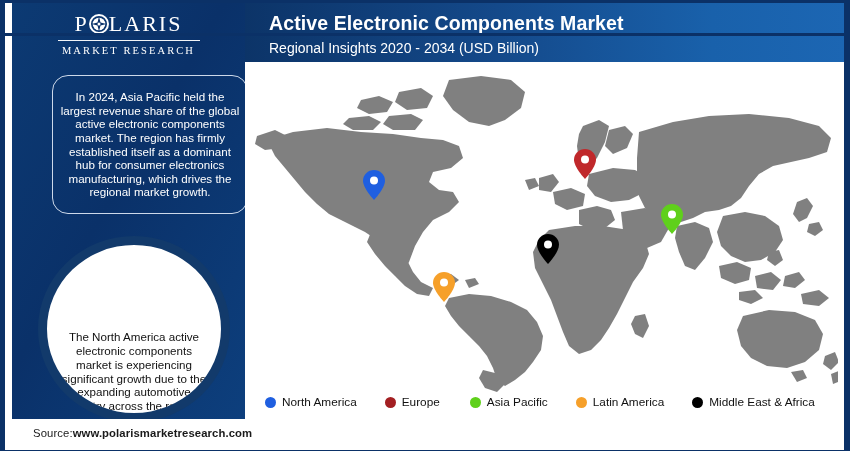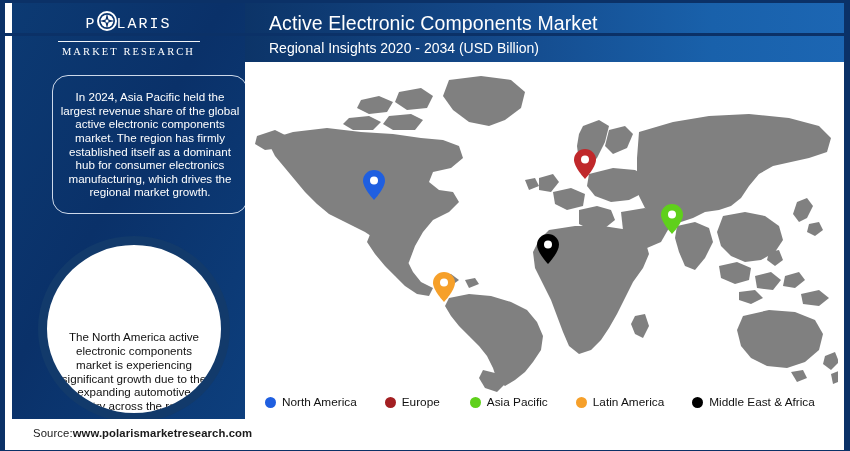--- a/index.html
+++ b/index.html
@@ -24,22 +24,22 @@
     position: absolute;
     left: 7px; top: 0px;
     width: 233px; height: 416px;
     background: linear-gradient(120deg, #0c3a73 0%, #0a3169 45%, #0d3f7d 100%);
   }
   #logo-block {
     position: absolute; left: 0; top: 8px; width: 233px;
     text-align: center; color: #ffffff;
   }
   .logo-word {
-    font-family: Liberation Mono, monospace;
-    font-size: 15px; letter-spacing: 2px; font-weight: 400;
+    font-family: Liberation Serif, serif;
+    font-size: 22px; letter-spacing: 2px; font-weight: 400;
     line-height: 26px; white-space: nowrap;
   }
   .logo-o {
     position: relative; display: inline-block;
     width: 20px; height: 20px; vertical-align: -3px;
   }
   .logo-o svg { position: absolute; left: 0; top: 0; }
   .logo-rule {
     width: 142px; height: 1px; background: #ffffff;
     margin: 3px auto 3px auto; opacity: .95;
@@ -85,21 +85,21 @@
   
   #header {
     position: absolute;
     left: 240px; top: 0px;
     width: 599px; height: 59px;
     background: linear-gradient(90deg, #0c3468 0%, #14498a 42%, #1961ab 78%, #1c66b3 100%);
     padding: 8px 0 0 24px;
     color: #ffffff;
   }
   #header-title {
-    font-size: 19.5px; font-weight: normal; line-height: 24px;
+    font-size: 19.5px; font-weight: bold; line-height: 24px;
     letter-spacing: .1px;
   }
   #header-sub {
     font-size: 14px; font-weight: normal; line-height: 20px;
     margin-top: 3px;
   }
 
   
   #map-area {
     position: absolute;

